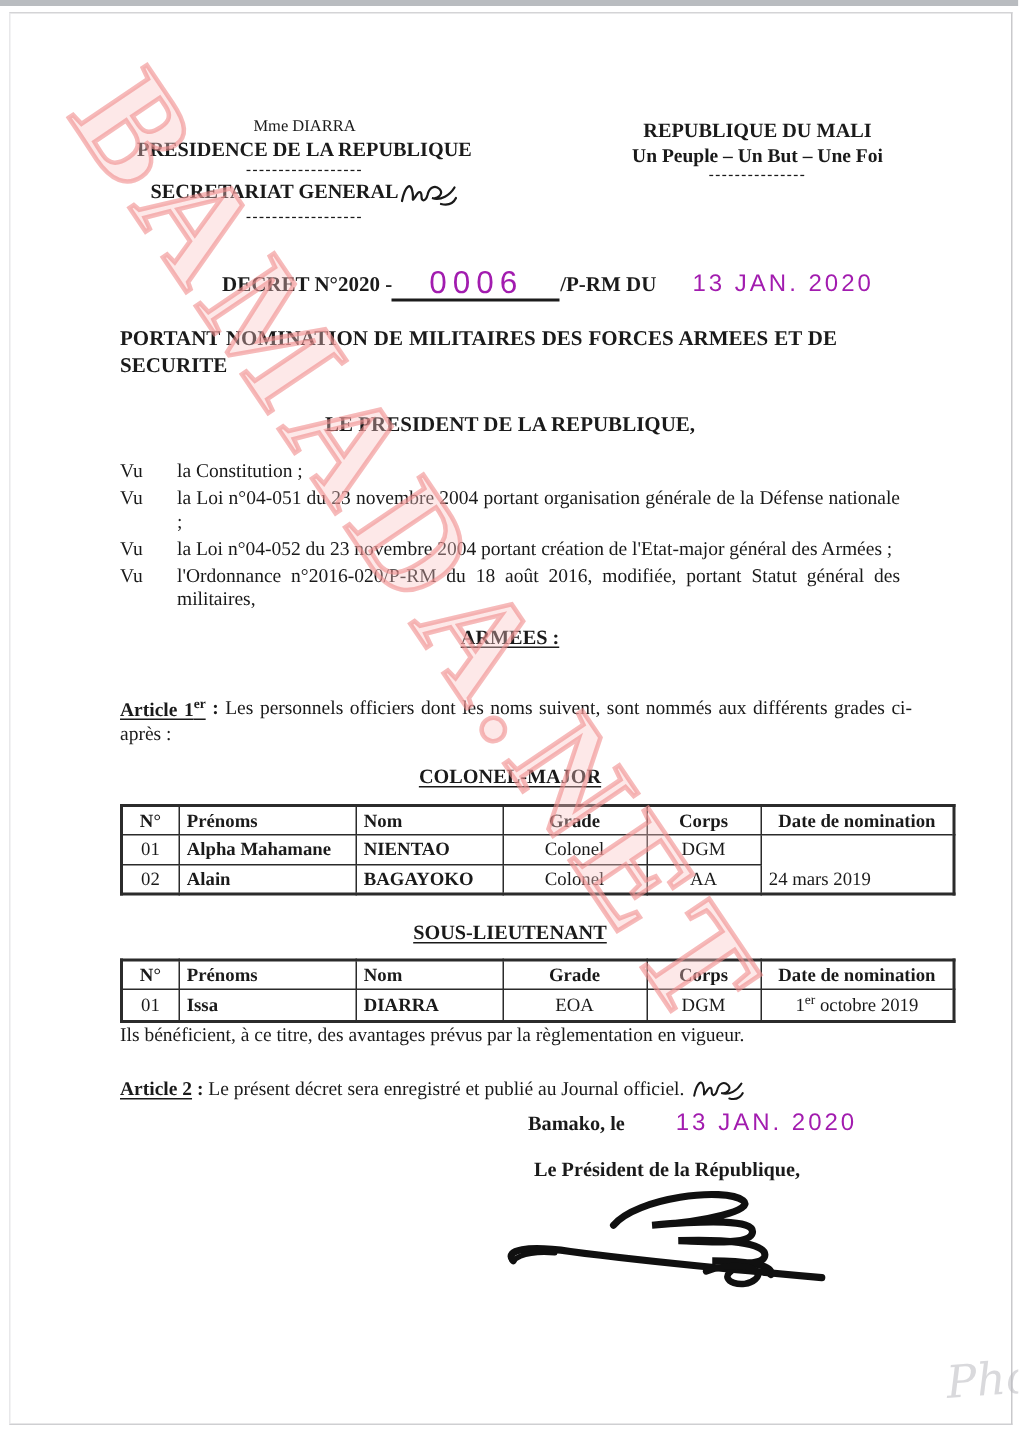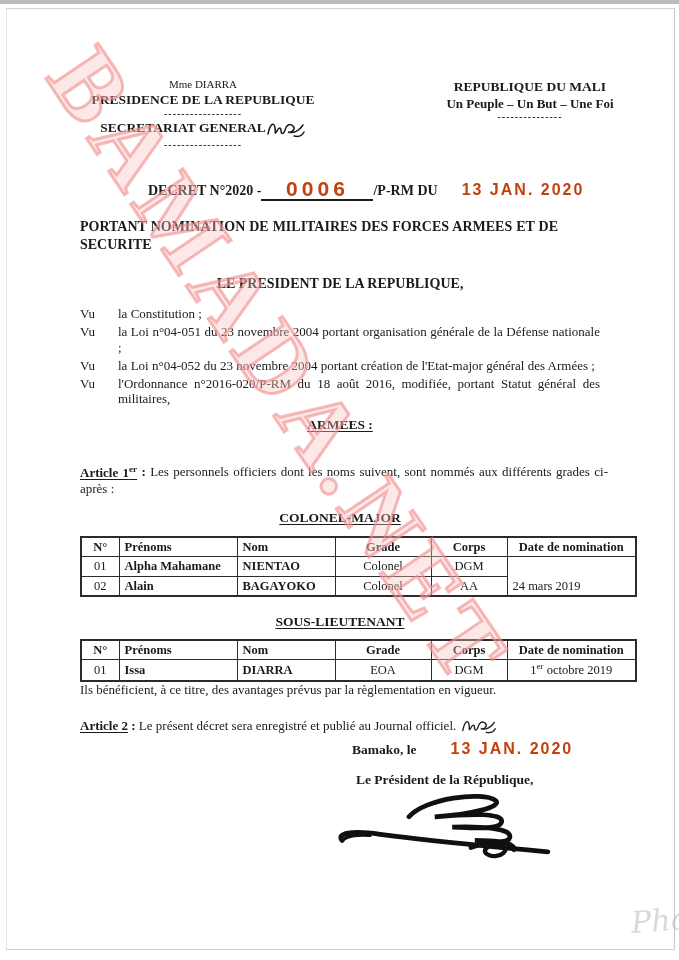--- a/index.html
+++ b/index.html
@@ -27,31 +27,31 @@
     color:rgba(250,195,195,0.38);
     -webkit-text-stroke:3px rgba(240,140,140,0.60);
     white-space:nowrap;z-index:5;pointer-events:none;user-select:none;
   }
   .corner-watermark{
     position:absolute;right:-10px;bottom:22px;
     font-family:"DejaVu Serif", serif;font-style:italic;
     font-size:30px;color:rgba(185,185,192,0.55);
     transform:rotate(-4deg);z-index:6;pointer-events:none;
   }
-  .content{position:relative;z-index:2;padding:78px 43px 0 80px;}
+  .content{position:relative;z-index:2;padding:78px 68px 0 80px;}
   .header-row{display:flex;justify-content:space-between;align-items:flex-start;}
   .hdr-left{width:238px;text-align:center;line-height:1.25;margin-left:4px;}
   .hdr-right{width:188px;text-align:center;line-height:1.3;margin-right:12px;}
   .hdr-annotation{font-size:11px;}
   .hdr-bold{font-weight:bold;font-size:13.5px;}
   .hdr-dashes{font-weight:bold;font-size:10px;letter-spacing:1px;line-height:0.9;}
   .secgen-line{display:flex;align-items:center;justify-content:center;gap:0;}
   .initials-svg{display:inline-block;vertical-align:middle;}
   .decree-line{margin-top:30px;margin-left:68px;font-weight:bold;font-size:14px;white-space:nowrap;display:flex;align-items:baseline;}
-  .stamp{font-family:"Liberation Sans", sans-serif;font-weight:bold;color:#c2410c;}
+  .stamp{font-family:"Liberation Sans", sans-serif;font-weight:normal;color:#a21caf;}
   .stamp-number{
     display:inline-block;width:112px;text-align:center;
     border-bottom:2px solid #1c1c1c;
     font-size:21px;letter-spacing:4px;line-height:0.9;
     position:relative;top:1px;
   }
   .stamp-date{font-size:16px;letter-spacing:2px;margin-left:24px;}
   .doc-title{margin-top:18px;font-weight:bold;font-size:14px;width:478px;text-align:justify;line-height:1.3;}
   .salutation{margin-top:22px;text-align:center;font-weight:bold;font-size:14px;width:520px;}
   .visas{margin-top:14px;width:520px;}

